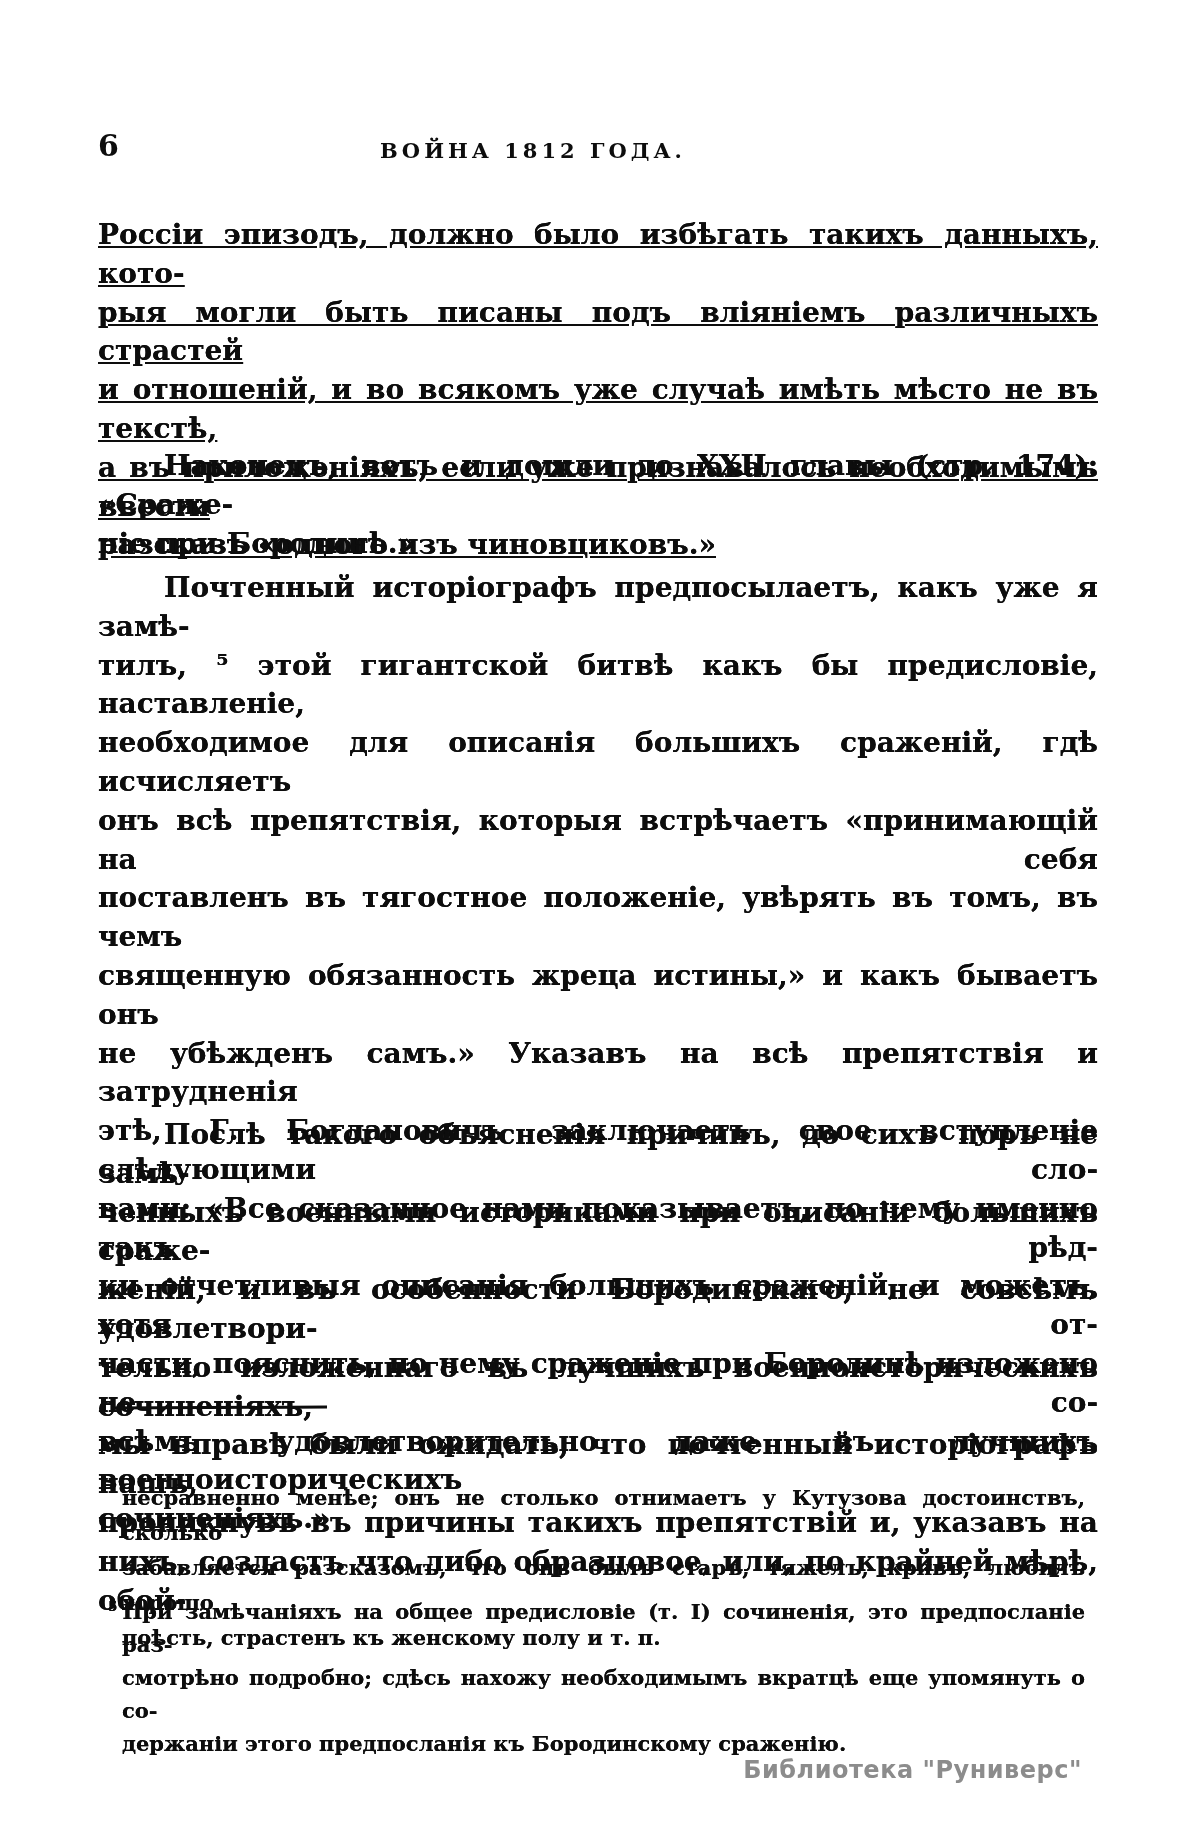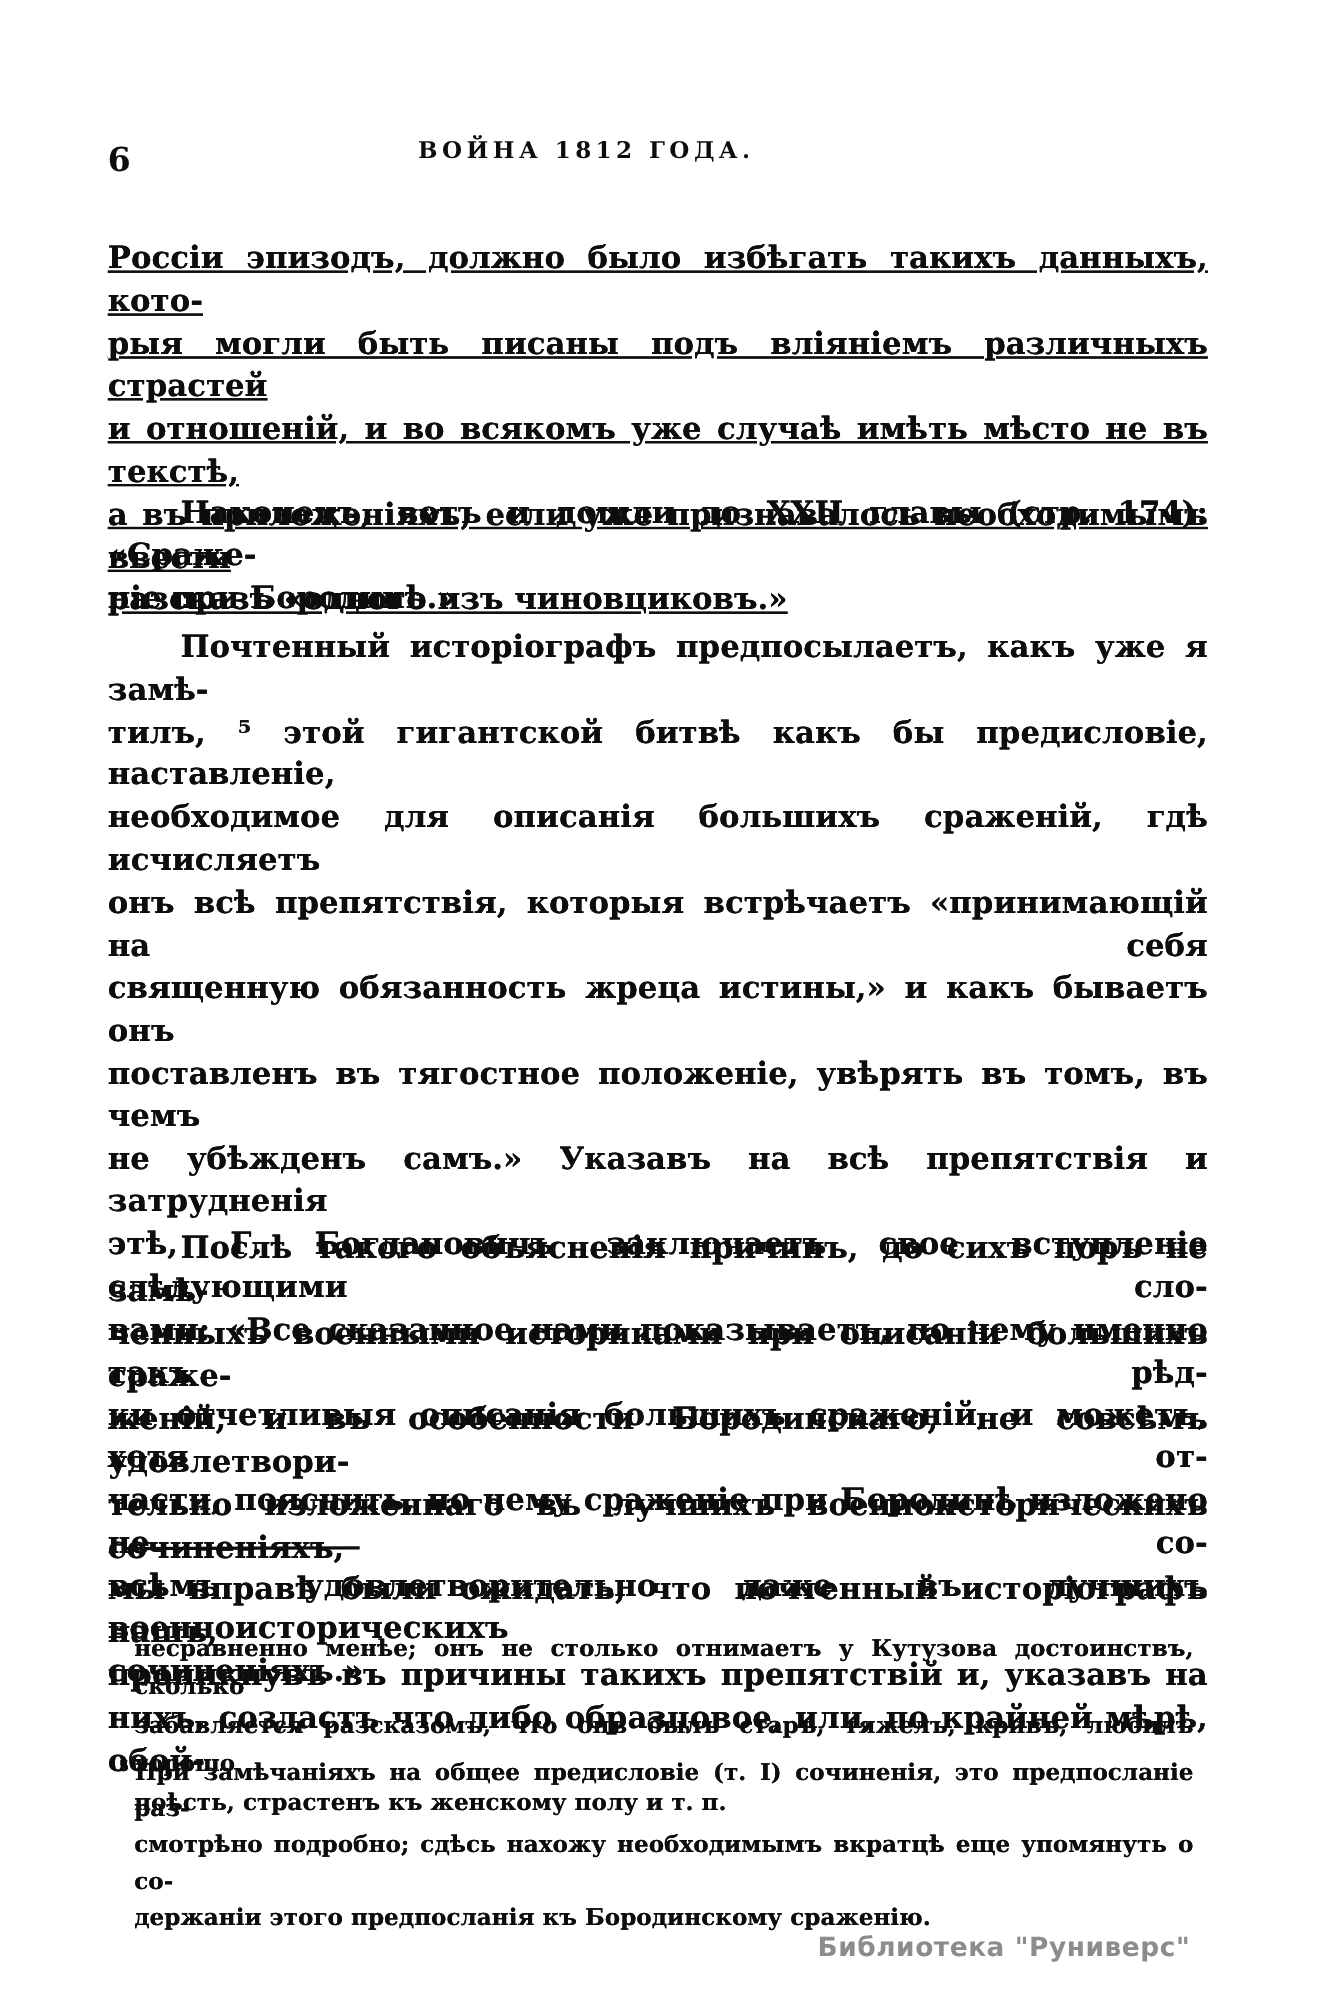--- a/index.html
+++ b/index.html
@@ -15,21 +15,21 @@
   }
   
   .pagenum {
     position: absolute;
     left: 98px; top: 128px;
     font-size: 30px;
     font-weight: bold;
   }
   .running-title {
     position: absolute;
-    left: 533px; top: 124px;
+    left: 533px; top: 138px;
     transform: translateX(-50%);
     font-size: 21px;
     font-weight: bold;
     letter-spacing: 4px;
     white-space: nowrap;
   }
   
   .para {
     position: absolute;
     left: 98px;
@@ -103,22 +103,22 @@
   <div class="para p2 indent">
       <div class="line">Наконецъ, вотъ и дошли до XXII главы (стр. 174): «Сраже-</div>
       <div class="line last">ніе при Бородинѣ.»</div>
     </div>
 
   <div class="para p3 indent">
       <div class="line">Почтенный исторіографъ предпосылаетъ, какъ уже я замѣ-</div>
       <div class="line">тилъ, ⁵ этой гигантской битвѣ какъ бы предисловіе, наставленіе,</div>
       <div class="line">необходимое для описанія большихъ сраженій, гдѣ исчисляетъ</div>
       <div class="line">онъ всѣ препятствія, которыя встрѣчаетъ «принимающій на себя</div>
+      <div class="line">поставленъ въ тягостное положеніе, увѣрять въ томъ, въ чемъ</div>
       <div class="line">священную обязанность жреца истины,» и какъ бываетъ онъ</div>
-      <div class="line">поставленъ въ тягостное положеніе, увѣрять въ томъ, въ чемъ</div>
       <div class="line">не убѣжденъ самъ.» Указавъ на всѣ препятствія и затрудненія</div>
       <div class="line">этѣ, Г. Богдановичъ заключаетъ свое вступленіе слѣдующими сло-</div>
       <div class="line">вами: «Все сказанное нами показываетъ, по чему именно такъ рѣд-</div>
       <div class="line">ки отчетливыя описанія большихъ сраженій, и можетъ, хотя от-</div>
       <div class="line">части, пояснить, по чему сраженіе при Бородинѣ изложено не со-</div>
       <div class="line">всѣмъ удовлетворительно даже въ лучшихъ военноисторическихъ</div>
       <div class="line last">сочиненіяхъ.»</div>
     </div>
 
   <div class="para p4 indent">

